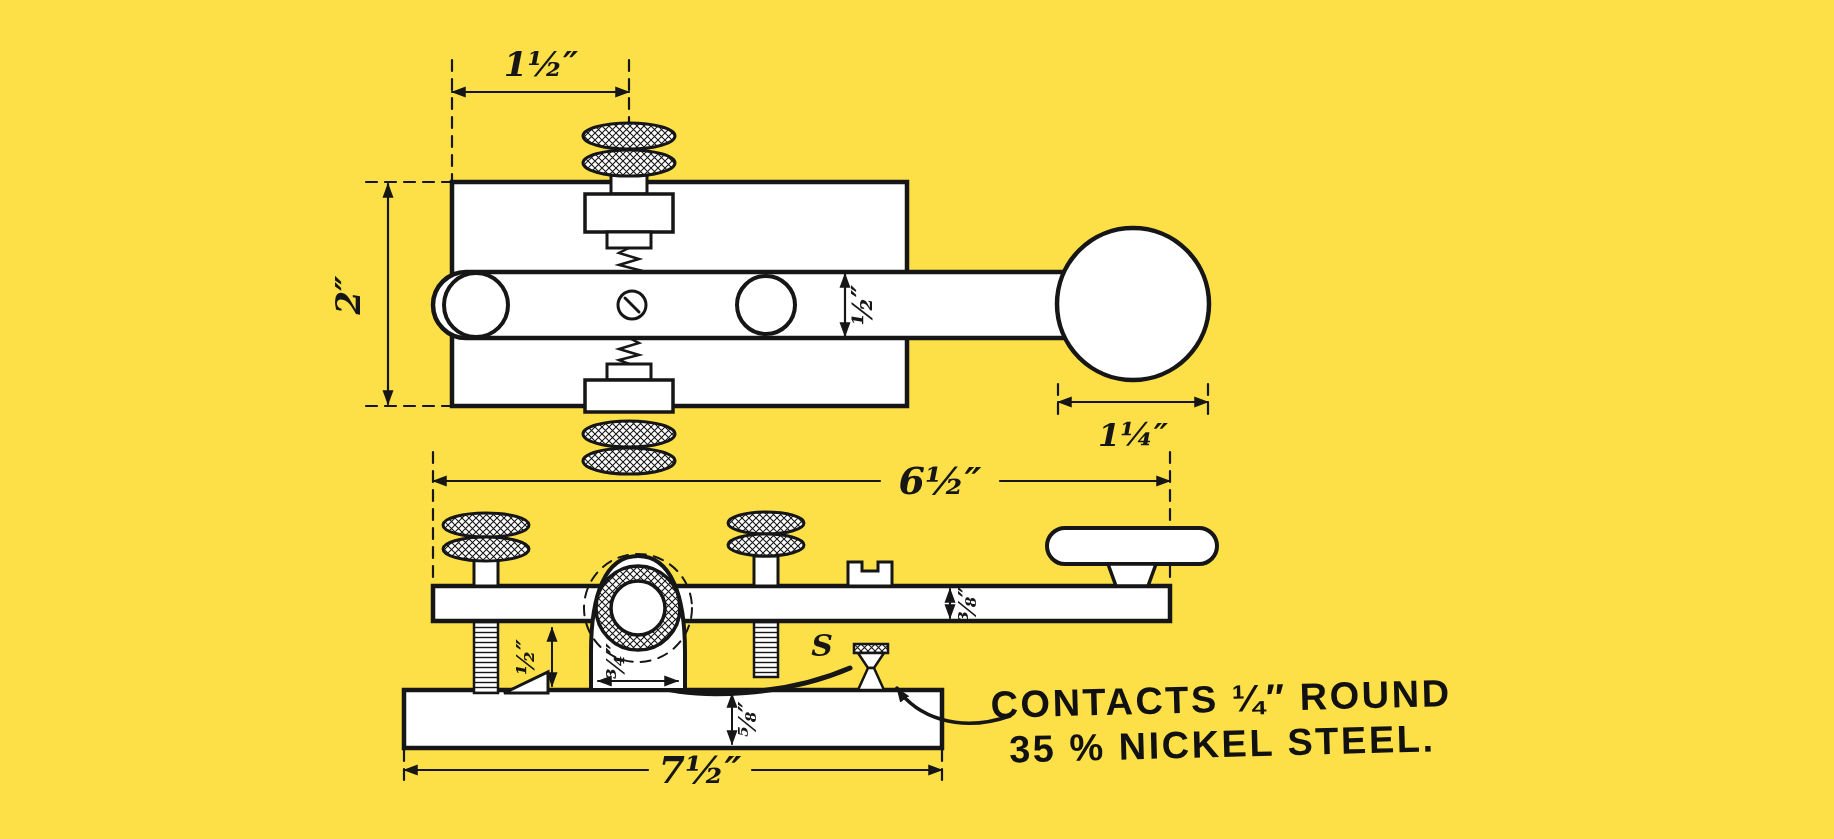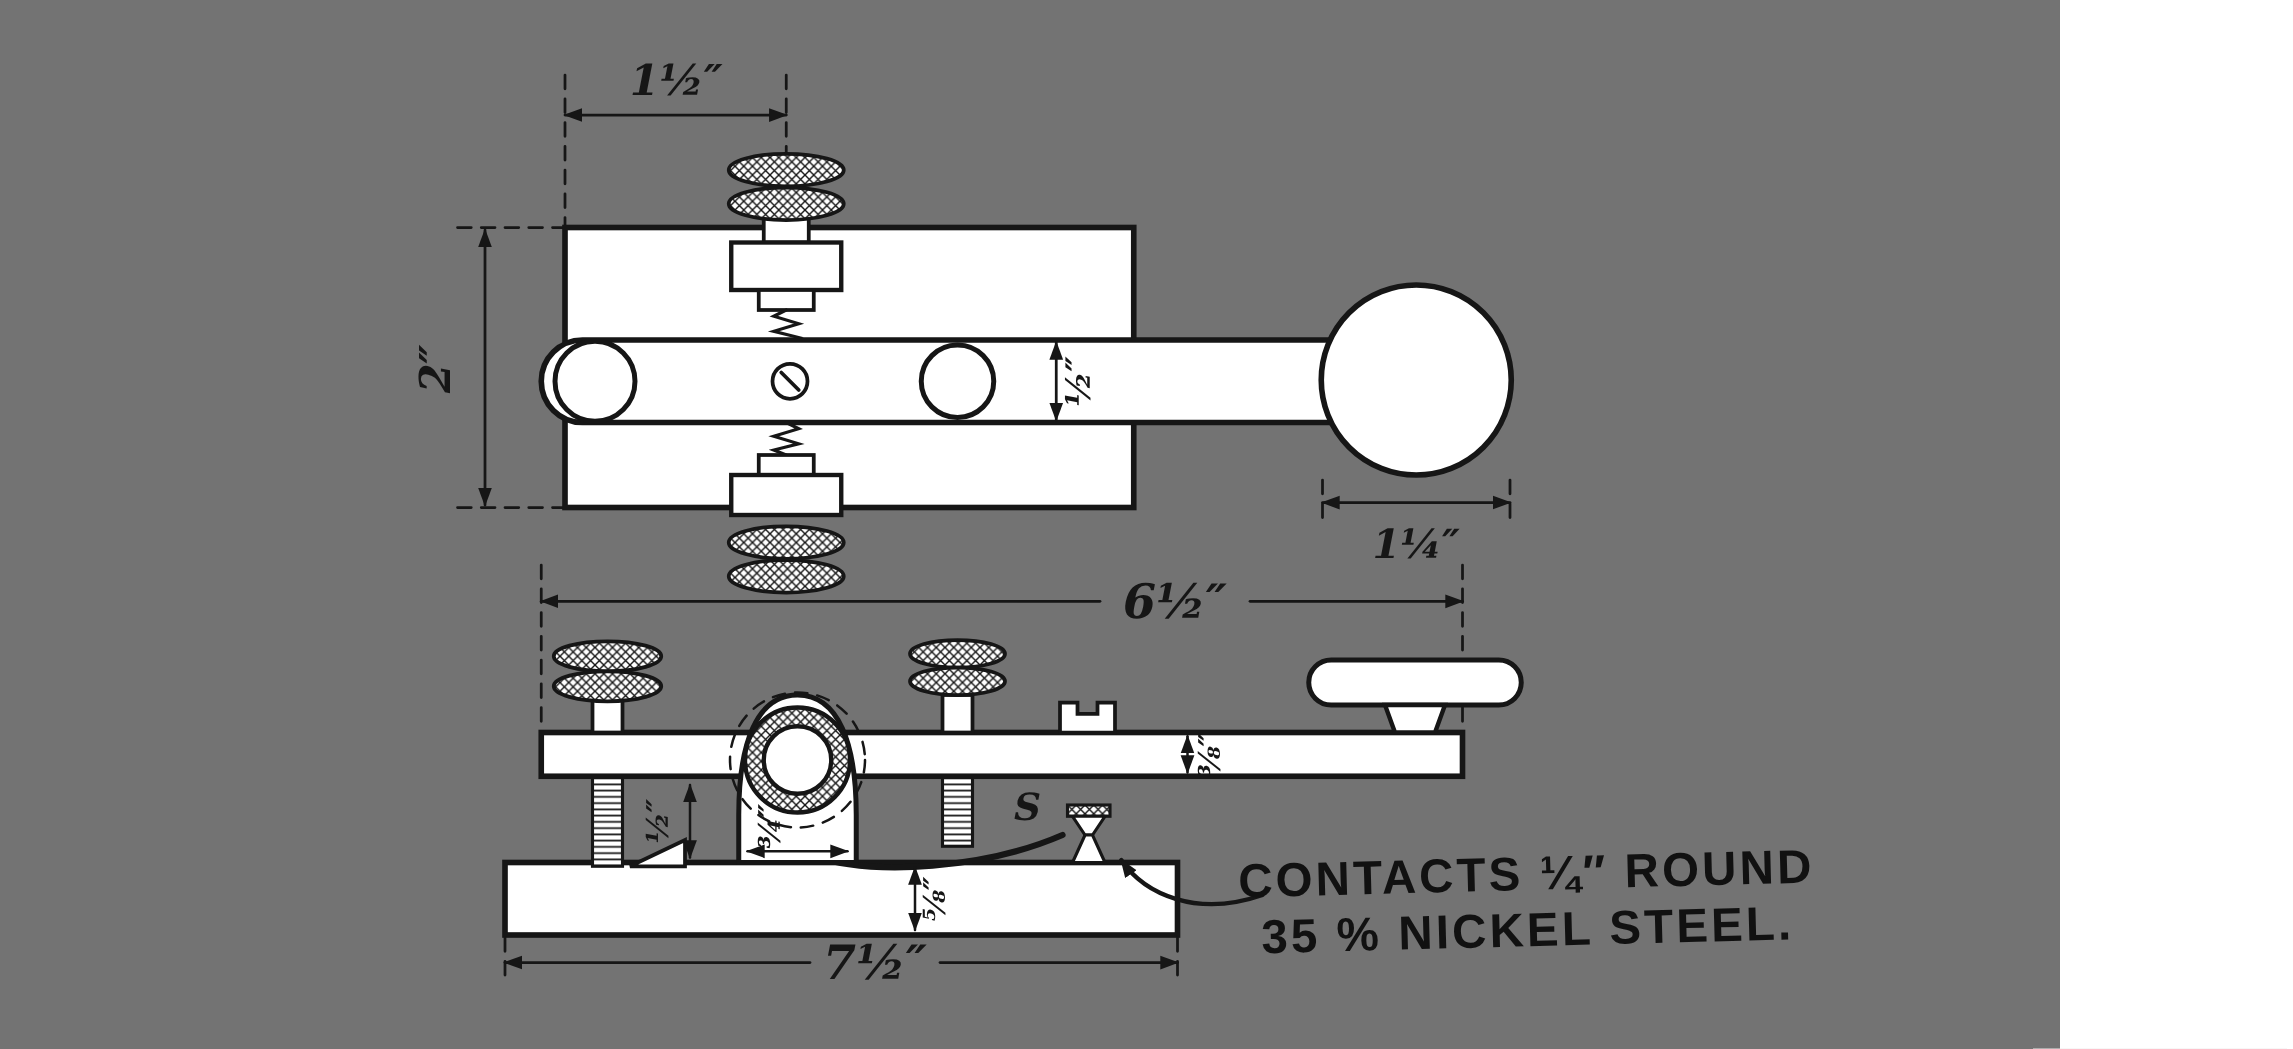--- a/index.html
+++ b/index.html
@@ -1,16 +1,16 @@
 <!DOCTYPE html>
 <html><head>
 <meta charset="utf-8">
 <style>
   html,body{margin:0;padding:0;background:#ffffff;}
-  .canvas{position:relative;width:1648px;height:839px;background:#737373;overflow:hidden;}
+  .canvas{position:relative;width:1834px;height:839px;background:#fde047;overflow:hidden;}
   svg{display:block;}
   .dim{font-family:"DejaVu Serif",serif;font-style:italic;font-weight:600;fill:#161616;}
   .note-text{font-family:"Liberation Sans",sans-serif;font-weight:700;fill:#111111;letter-spacing:2.5px;}
   .spring-label{font-family:"DejaVu Serif",serif;font-style:italic;font-weight:700;fill:#161616;}
 </style>
 </head>
 <body>
 
 <div class="canvas">
 <svg width="1834" height="839" viewBox="0 0 1834 839">

